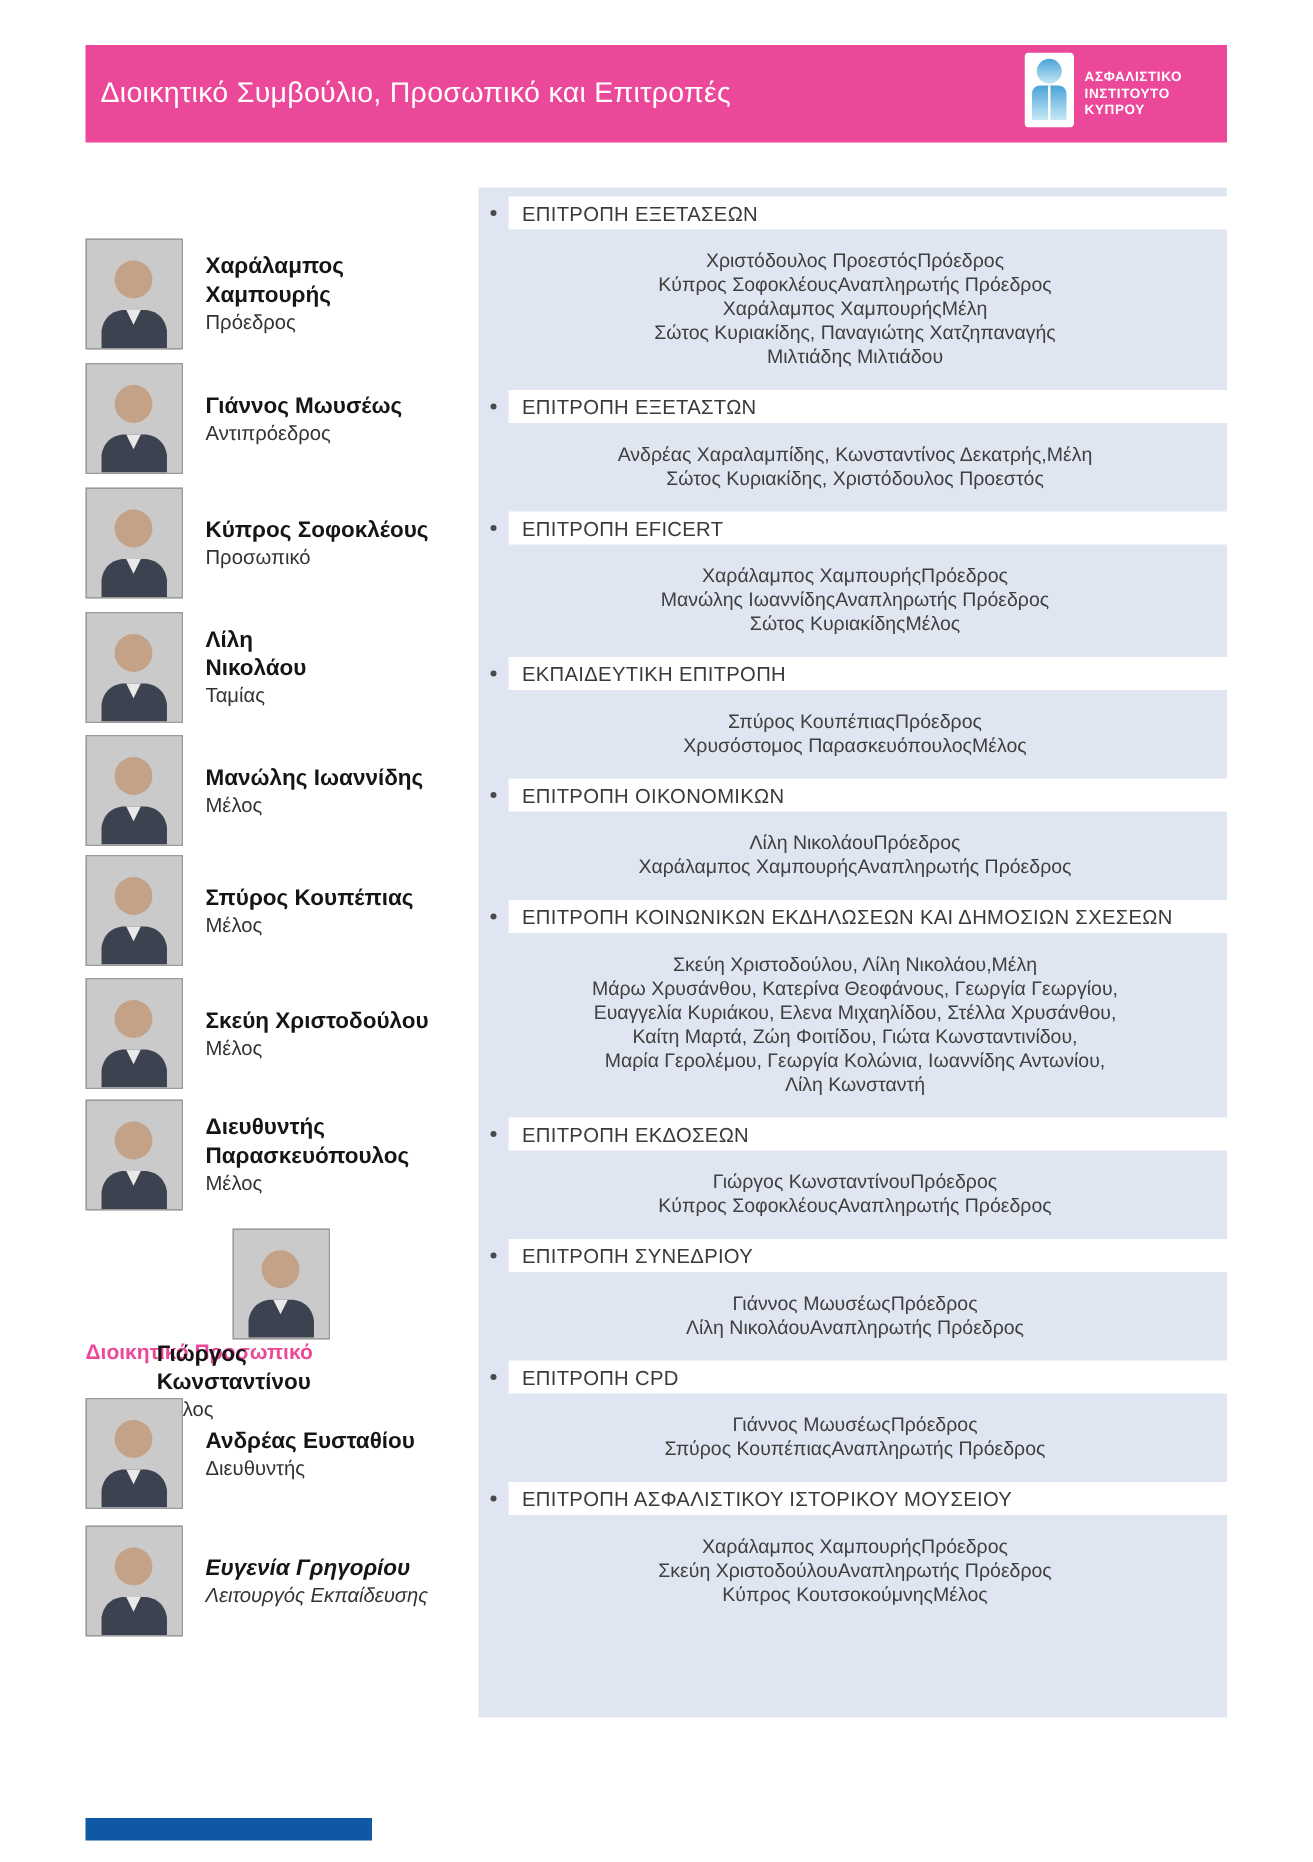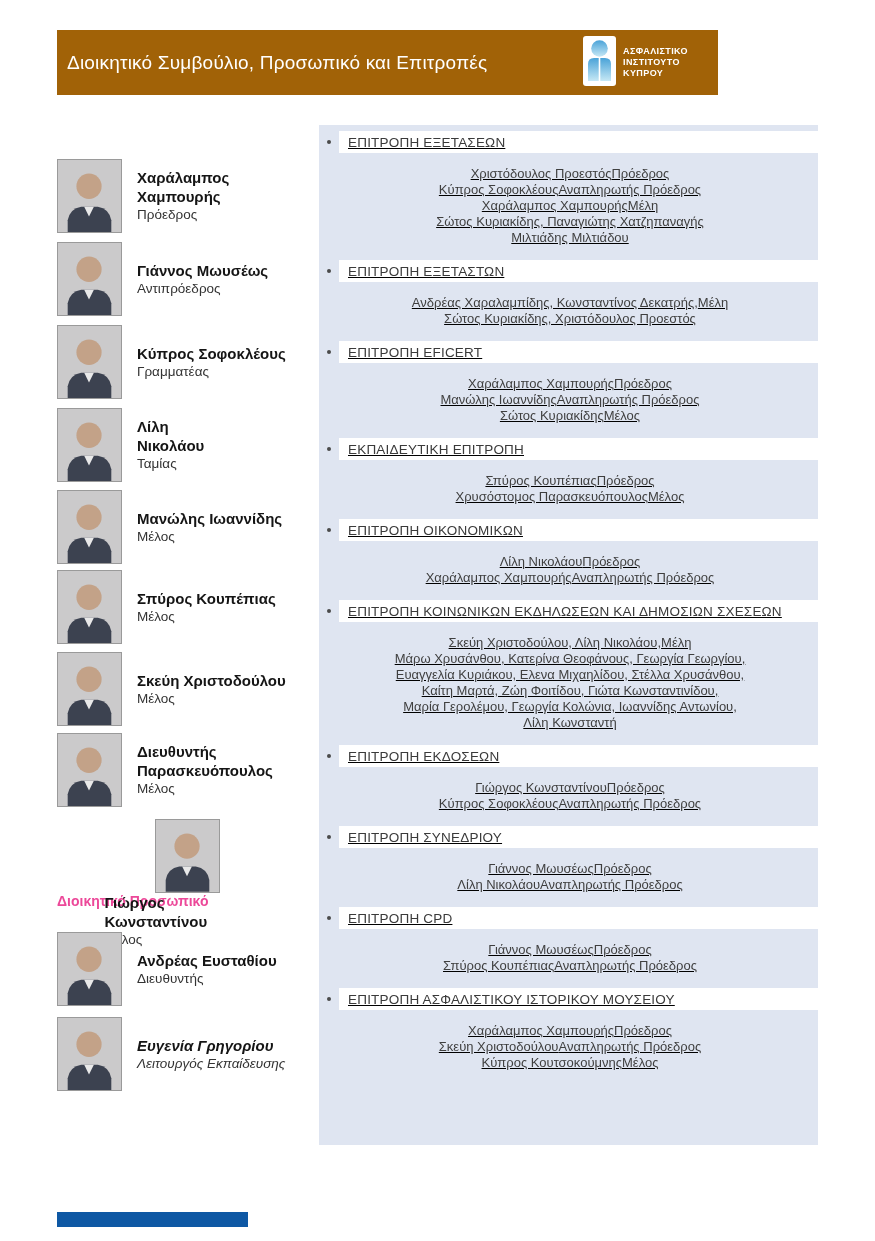--- a/index.html
+++ b/index.html
@@ -1,36 +1,36 @@
 <!DOCTYPE html>
 <html><head>
 <meta charset="utf-8">
 <style>
   html,body{margin:0;padding:0;background:#ffffff;}
   body{font-family:"Liberation Sans", sans-serif; -webkit-font-smoothing:antialiased;}
   #page{position:relative;width:875px;height:1241px;background:#ffffff;overflow:hidden;}
 
   
-  .header-bar{position:absolute;left:57px;top:30px;width:661px;height:65px;
-    background:#a16207;display:flex;align-items:center;justify-content:space-between;}
+  .header-bar{position:absolute;left:57px;top:30px;width:761px;height:65px;
+    background:#ec4899;display:flex;align-items:center;justify-content:space-between;}
   .page-title{color:#ffffff;font-size:19px;font-weight:400;padding-left:10px;letter-spacing:.2px;}
   .logo-wrap{display:flex;align-items:center;gap:7px;padding-right:30px;}
   .logo-text{color:#ffffff;font-size:9px;font-weight:700;line-height:11px;letter-spacing:.4px;}
 
   
   .person{position:absolute;left:57px;display:flex;align-items:center;min-height:74px;width:260px;}
   .photo{width:65px;height:74px;flex:0 0 65px;border:1px solid #9a9a9a;box-sizing:border-box;background:#d8d6d2;}
   .photo svg{display:block;width:100%;height:100%;}
   .ptext{margin-left:15px;width:180px;}
   .pname{font-size:15px;font-weight:700;color:#151515;line-height:19px;white-space:pre-line;}
   .prole{font-size:13.5px;color:#333333;line-height:18px;white-space:pre-line;}
   .staff-heading{position:absolute;left:57px;top:893px;font-size:14px;font-weight:700;color:#ec4899;}
 
   
-  .panel{position:absolute;left:319px;top:125px;width:499px;height:1020px;background:#dfe5f1;box-sizing:border-box;padding-top:6px;text-decoration:underline;}
+  .panel{position:absolute;left:319px;top:125px;width:499px;height:1020px;background:#dfe5f1;box-sizing:border-box;padding-top:6px;}
   .committee{margin-bottom:14px;}
   .c-head{position:relative;height:22px;display:flex;align-items:center;}
   .c-head .strip{position:absolute;left:20px;right:0;top:0;bottom:0;background:#ffffff;}
   .bullet{position:relative;z-index:1;width:4px;height:4px;border-radius:2px;background:#4a4a4a;margin-left:8px;}
   .c-title{position:relative;z-index:1;font-size:13.5px;color:#3a3a3a;margin-left:17px;letter-spacing:.2px;}
   .c-body{margin-top:13px;padding:0 27px 0 30px;}
   .c-row{display:flex;justify-content:center;font-size:13px;line-height:16px;color:#3f3f3f;}
   .c-row .rleft{white-space:nowrap;}
   .c-row .rright{white-space:nowrap;text-align:right;}
 
@@ -107,21 +107,21 @@
       <svg viewBox="0 0 65 74" preserveAspectRatio="none">
         <rect width="65" height="74" fill="#d4d2ce"></rect>
         <rect width="65" height="74" fill="#b9bec6" opacity="0.35"></rect>
         <circle cx="32" cy="27" r="13" fill="#c3a288"></circle>
         <path d="M10,74 L10,62 Q12,50 24,48 L41,48 Q53,50 55,62 L55,74 Z" fill="#3c4250"></path>
         <path d="M27,48 L32,58 L37,48 Z" fill="#e9e9e9"></path>
       </svg>
     </div>
     <div class="ptext">
       <div class="pname">Κύπρος Σοφοκλέους</div>
-      <div class="prole">Γραμματέας</div>
+      <div class="prole">Προσωπικό</div>
     </div>
   </div>
 
   <div class="person" style="top: 408px;">
     <div class="photo">
       <svg viewBox="0 0 65 74" preserveAspectRatio="none">
         <rect width="65" height="74" fill="#d4d2ce"></rect>
         <rect width="65" height="74" fill="#b9bec6" opacity="0.35"></rect>
         <circle cx="32" cy="27" r="13" fill="#c3a288"></circle>
         <path d="M10,74 L10,62 Q12,50 24,48 L41,48 Q53,50 55,62 L55,74 Z" fill="#3c4250"></path>

